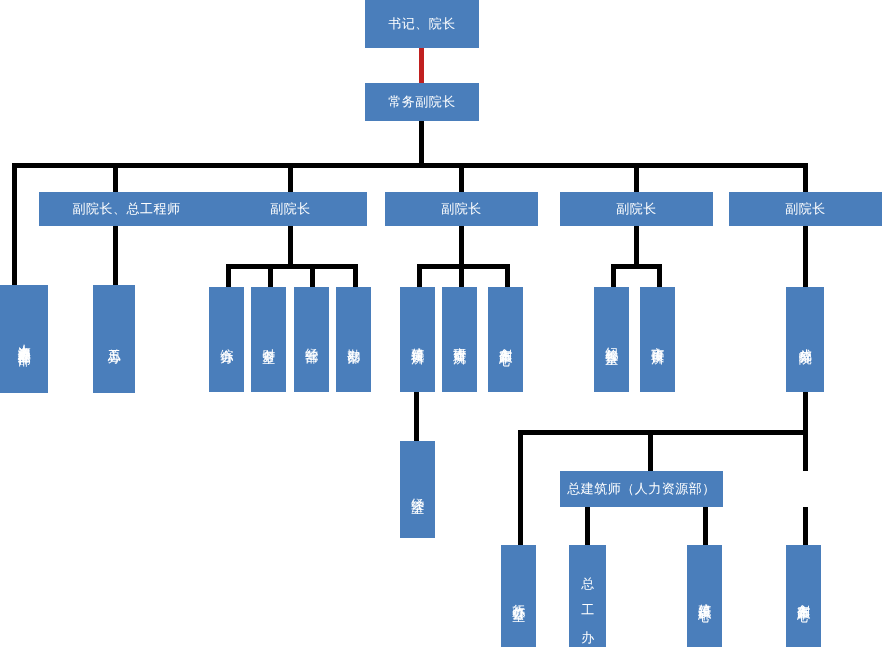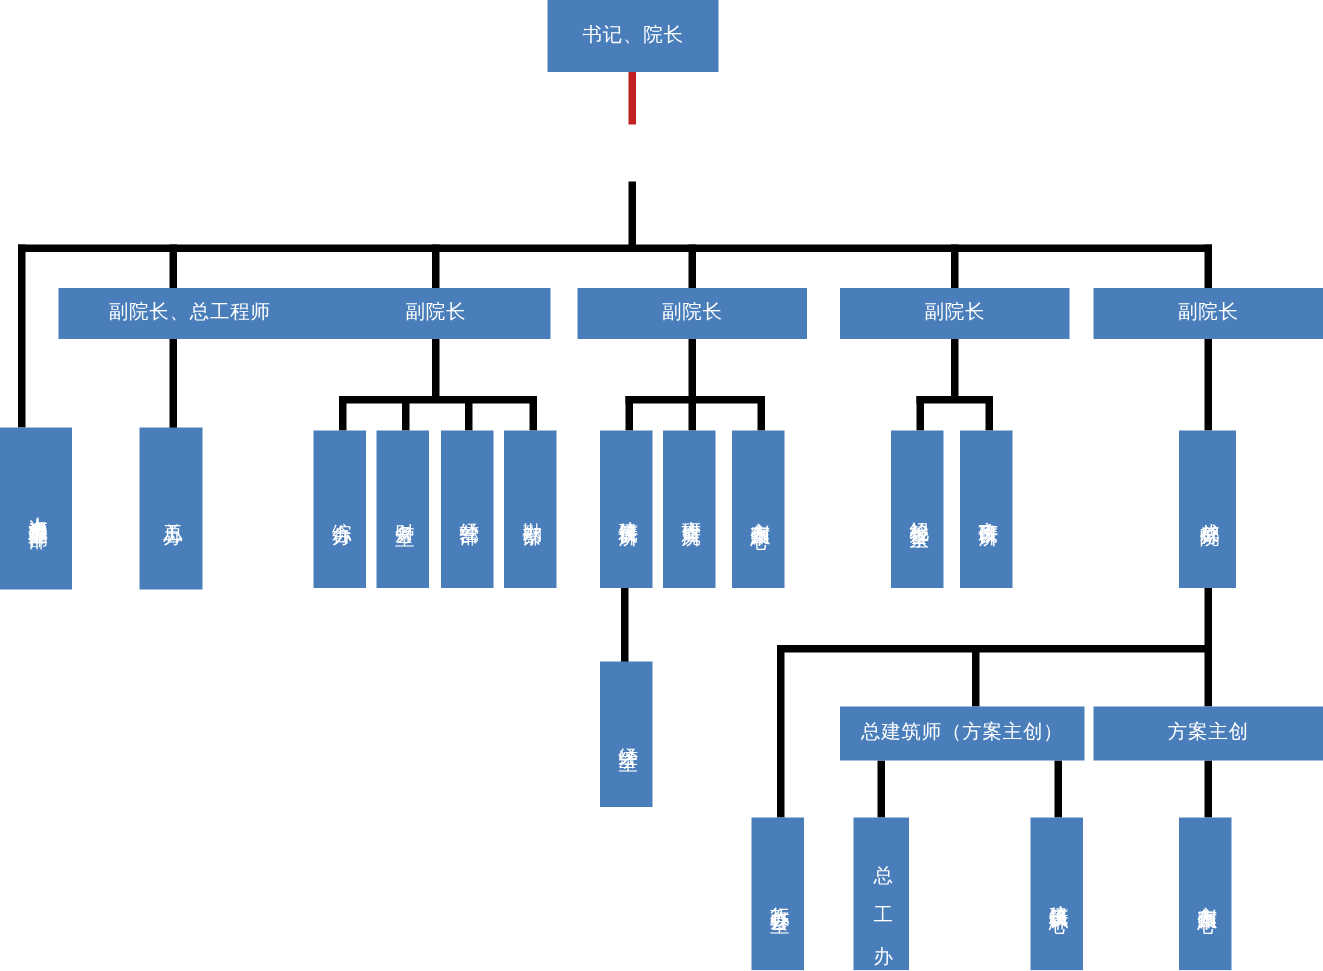--- a/index.html
+++ b/index.html
@@ -109,20 +109,21 @@
   <div class="conn" style="left:648px; top:430px; width:5px; height:41px;"></div>
   <div class="conn" style="left:803px; top:430px; width:5px; height:41px;"></div>
 
   <div class="conn" style="left:585px; top:507px; width:5px; height:38px;"></div>
   <div class="conn" style="left:703px; top:507px; width:5px; height:38px;"></div>
 
   <div class="conn" style="left:803px; top:507px; width:5px; height:38px;"></div>
 
   <div class="node" style="left:365px; top:0px; width:114px; height:48px;">书记、院长</div>
 
+  <div class="node" style="left:365px; top:83px; width:114px; height:38px;">常务副院长</div>
 
   <div class="node" style="left:39px; top:192px; width:175px; height:34px;">副院长、总工程师</div>
   <div class="node" style="left:214px; top:192px; width:153px; height:34px;">副院长</div>
   <div class="node" style="left:385px; top:192px; width:153px; height:34px;">副院长</div>
   <div class="node" style="left:560px; top:192px; width:153px; height:34px;">副院长</div>
   <div class="node" style="left:729px; top:192px; width:153px; height:34px;">副院长</div>
 
   <div class="node vert dual" style="left:0px; top:285px; width:48px; height:108px;">
     <span class="vcol">人力资源部</span>
     <span class="vcol">党群工作部</span>
@@ -139,21 +140,20 @@
   <div class="node vert" style="left:442px; top:287px; width:35px; height:105px;">古建研究所</div>
   <div class="node vert" style="left:488px; top:287px; width:35px; height:105px;">方案创作中心</div>
 
   <div class="node vert" style="left:594px; top:287px; width:35px; height:105px;">纪检督察室</div>
   <div class="node vert" style="left:640px; top:287px; width:35px; height:105px;">市政设计所</div>
 
   <div class="node vert" style="left:786px; top:287px; width:38px; height:105px;">成都分院</div>
 
   <div class="node vert" style="left:400px; top:441px; width:35px; height:97px;">经济室</div>
 
-  <div class="node" style="left:560px; top:471px; width:163px; height:36px;">总建筑师（方案主创）</div>
-  <div class="node" style="left:729px; top:471px; width:153px; height:36px;">方案主创</div>
+  <div class="node" style="left:560px; top:471px; width:163px; height:36px;">总建筑师（人力资源部）</div>
 
   <div class="node vert" style="left:501px; top:545px; width:35px; height:102px;">行政办公室</div>
   <div class="node vert spaced" style="left:569px; top:545px; width:37px; height:102px;">总 工 办</div>
   <div class="node vert" style="left:687px; top:545px; width:35px; height:102px;">建筑设计中心</div>
   <div class="node vert" style="left:786px; top:545px; width:35px; height:102px;">方案创作中心</div>
 
 </div>
 
 </body></html>

